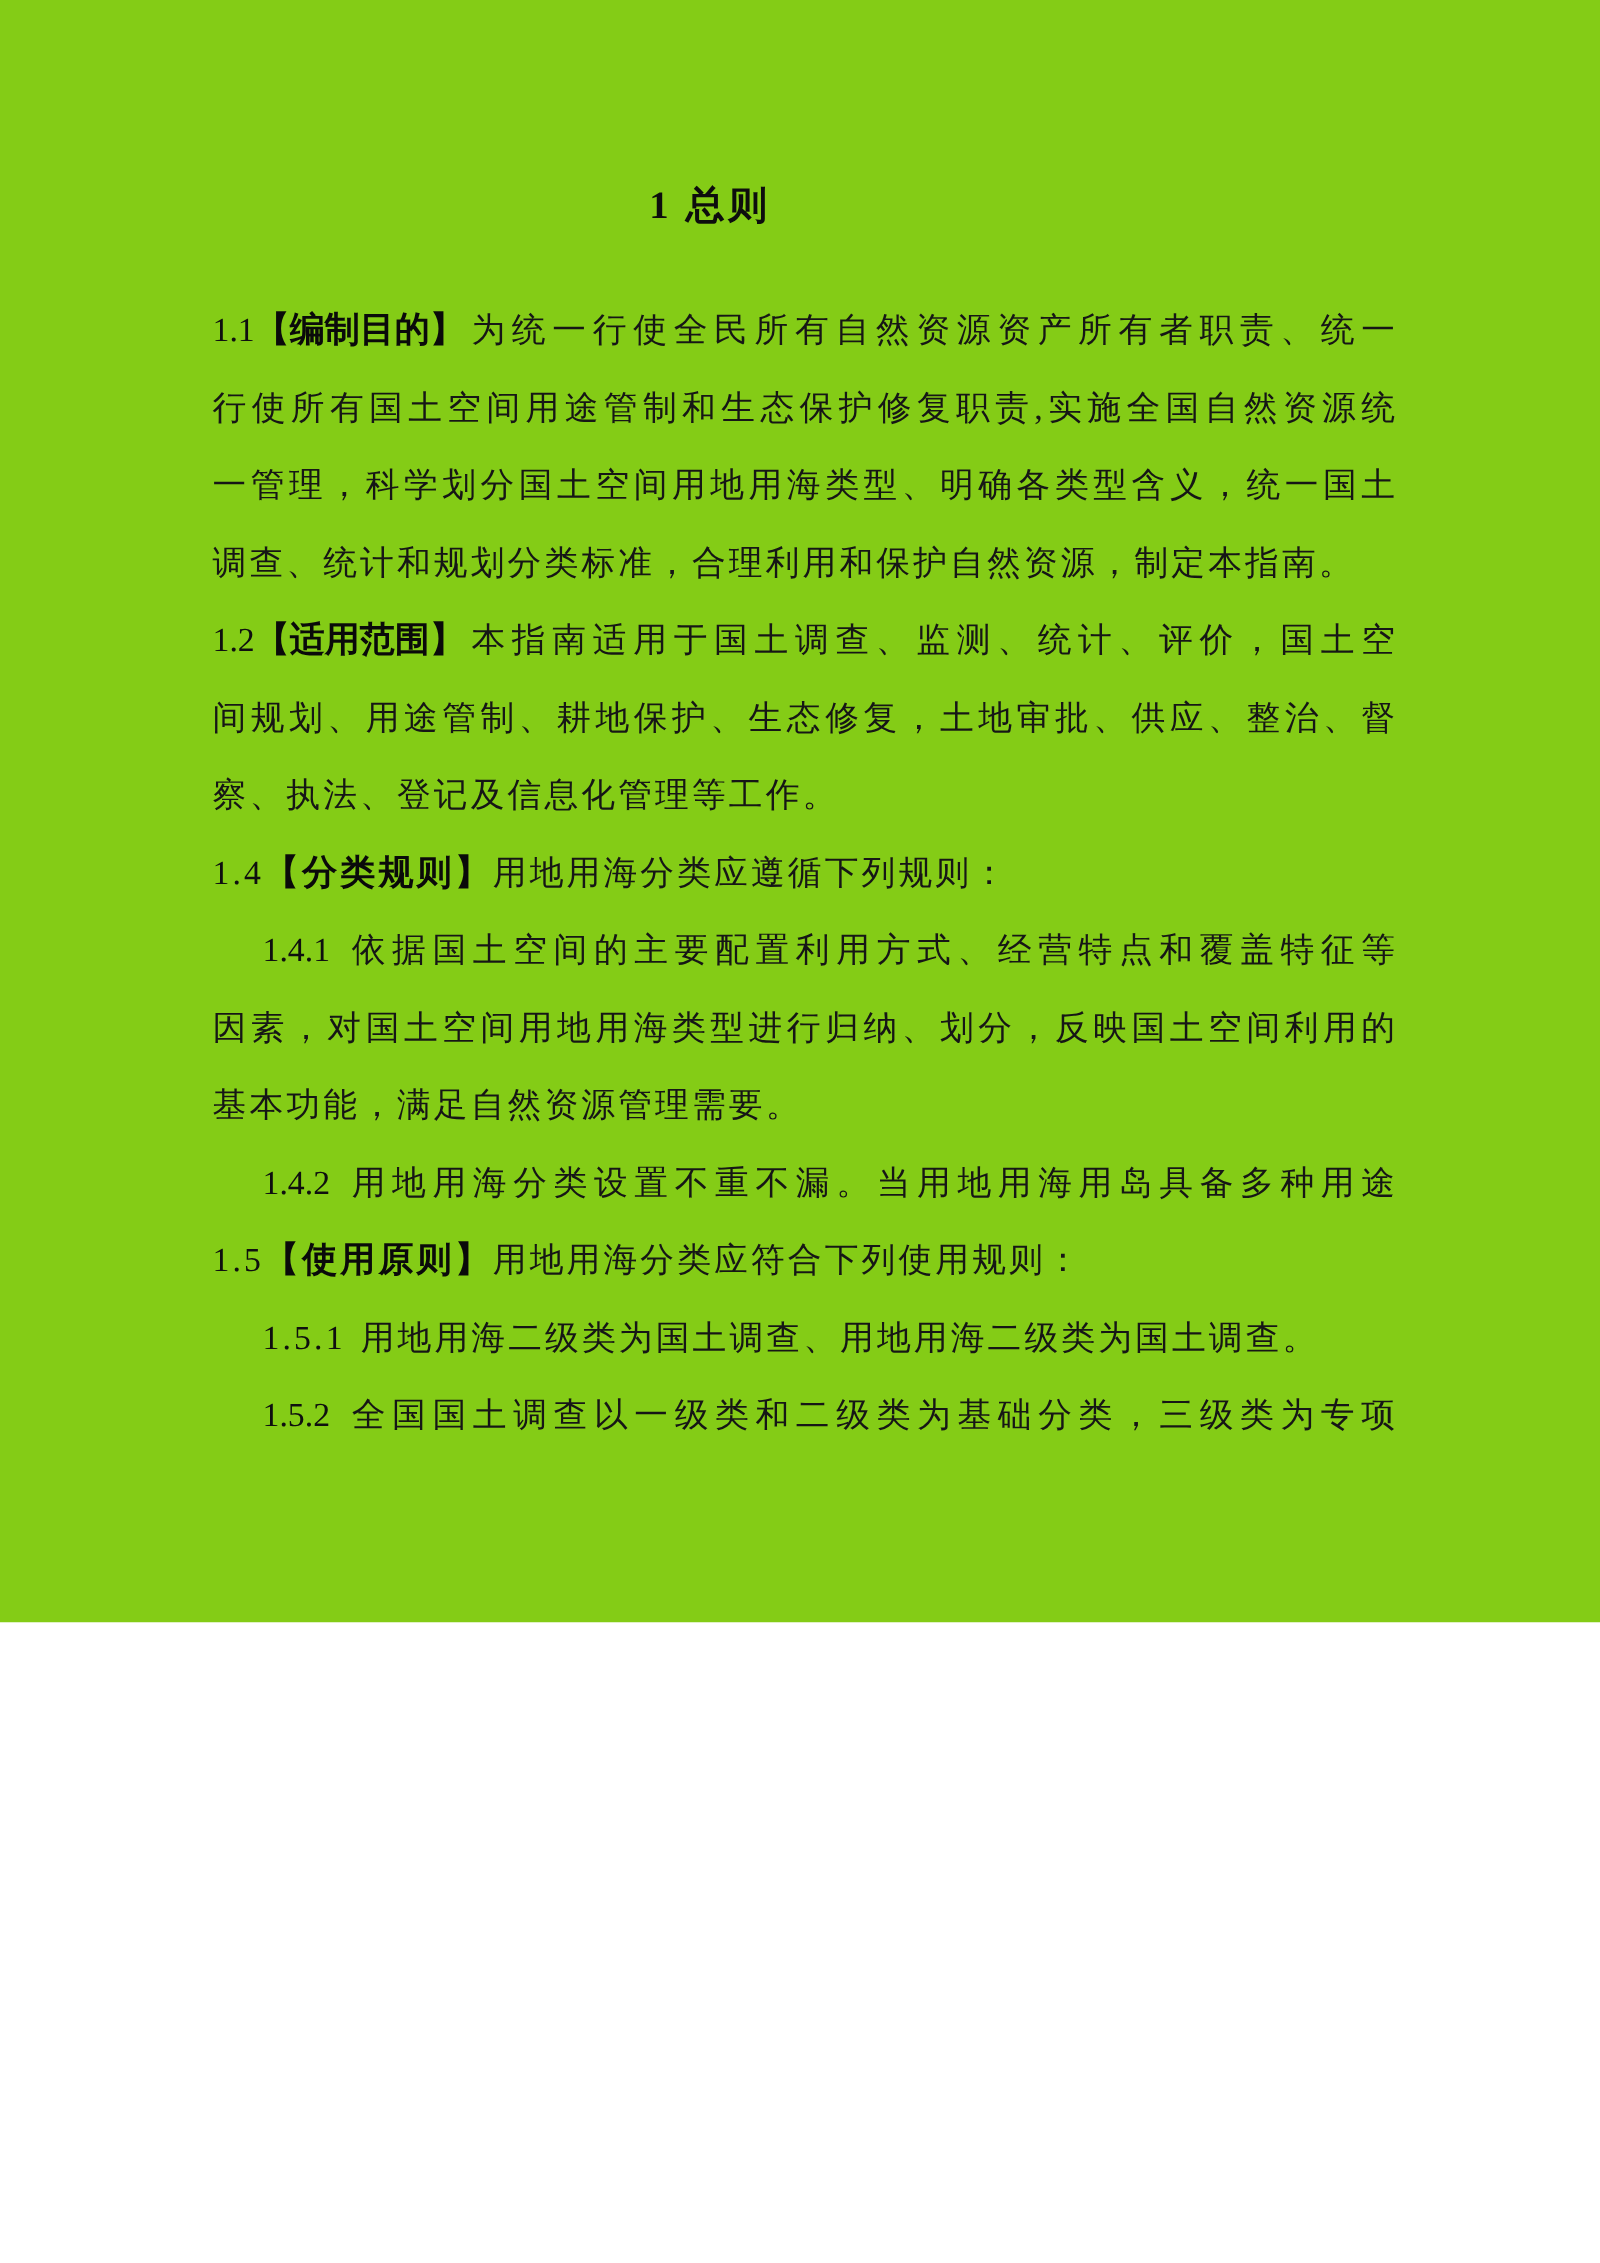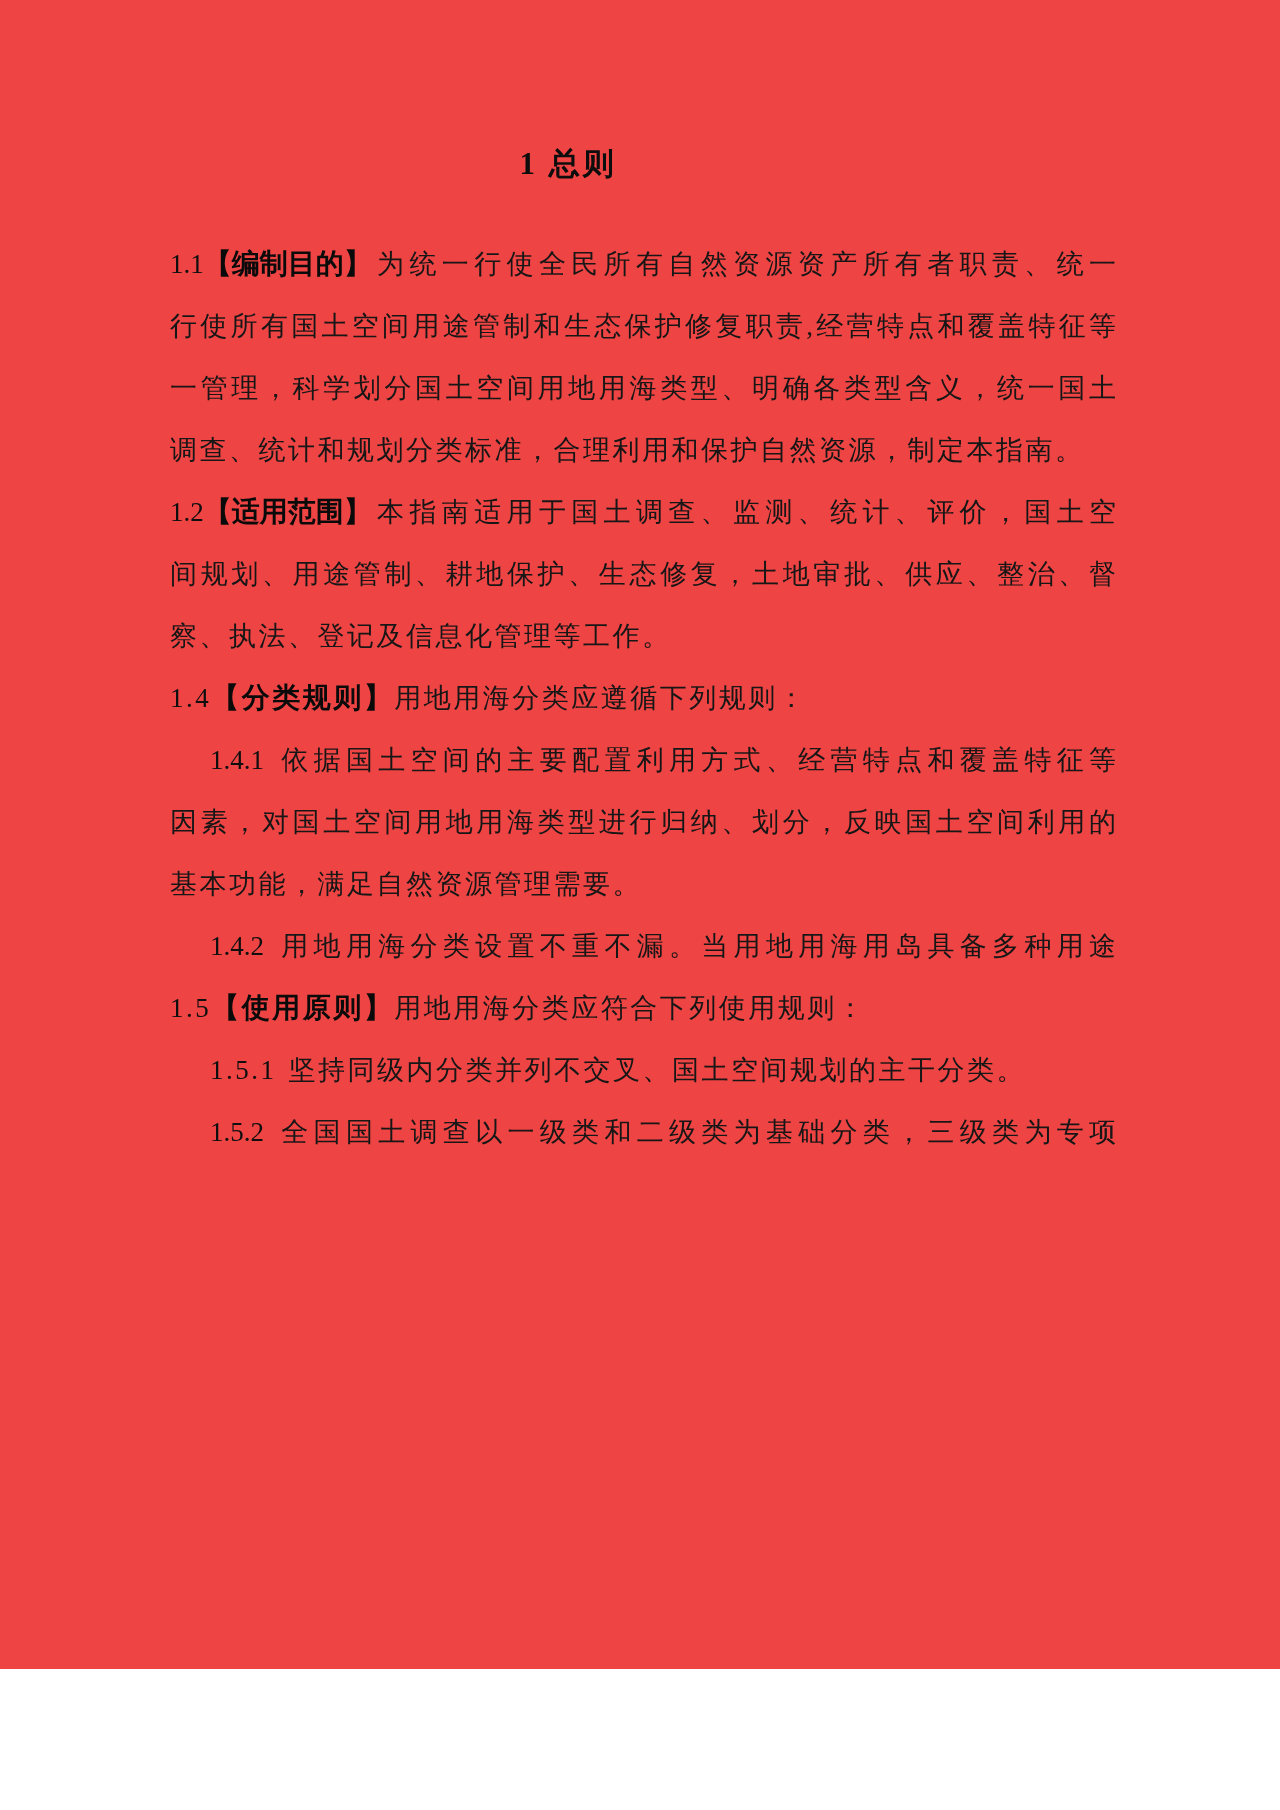--- a/index.html
+++ b/index.html
@@ -1,21 +1,21 @@
 <!DOCTYPE html>
 <html><head>
 <meta charset="utf-8">
 <style>
   html, body { margin: 0; padding: 0; background: #ffffff; }
 
   .page {
     position: relative;
     width: 1280px;
-    height: 1669px;
-    background: #ef4444;
+    height: 1298px;
+    background: #84cc16;
     color: #161616;
     font-family: "Liberation Serif", "DejaVu Serif", serif;
     overflow: hidden;
     text-decoration: underline;
   }
 
   .content {
     position: absolute;
     left: 170px;
     top: 133px;
@@ -87,21 +87,21 @@
 
 <div class="page">
   <div class="content">
 
     <h1 class="doc-title">1 总则</h1>
 
     <div class="para">
       <div class="line">
         <span class="sec-head"><span class="num">1.1</span><span class="lbl">【编制目的】</span></span><span>为统一行使全民所有自然资源资产所有者职责、统一</span>
       </div>
-      <div class="line">行使所有国土空间用途管制和生态保护修复职责,经营特点和覆盖特征等</div>
+      <div class="line">行使所有国土空间用途管制和生态保护修复职责,实施全国自然资源统</div>
       <div class="line">一管理，科学划分国土空间用地用海类型、明确各类型含义，统一国土</div>
       <div class="line last">调查、统计和规划分类标准，合理利用和保护自然资源，制定本指南。</div>
     </div>
 
     <div class="para">
       <div class="line">
         <span class="sec-head"><span class="num">1.2</span><span class="lbl">【适用范围】</span></span><span>本指南适用于国土调查、监测、统计、评价，国土空</span>
       </div>
       <div class="line">间规划、用途管制、耕地保护、生态修复，土地审批、供应、整治、督</div>
       <div class="line last">察、执法、登记及信息化管理等工作。</div>
@@ -129,21 +129,21 @@
     </div>
 
     <div class="para">
       <div class="line last">
         <span class="sec-head"><span class="num">1.5</span><span class="lbl">【使用原则】</span></span><span>用地用海分类应符合下列使用规则：</span>
       </div>
     </div>
 
     <div class="para">
       <div class="line ind last">
-        <span class="num sub">1.5.1</span><span>坚持同级内分类并列不交叉、国土空间规划的主干分类。</span>
+        <span class="num sub">1.5.1</span><span>用地用海二级类为国土调查、用地用海二级类为国土调查。</span>
       </div>
     </div>
 
     <div class="para">
       <div class="line ind">
         <span class="num sub">1.5.2</span><span>全国国土调查以一级类和二级类为基础分类，三级类为专项</span>
       </div>
     </div>
 
   </div>

